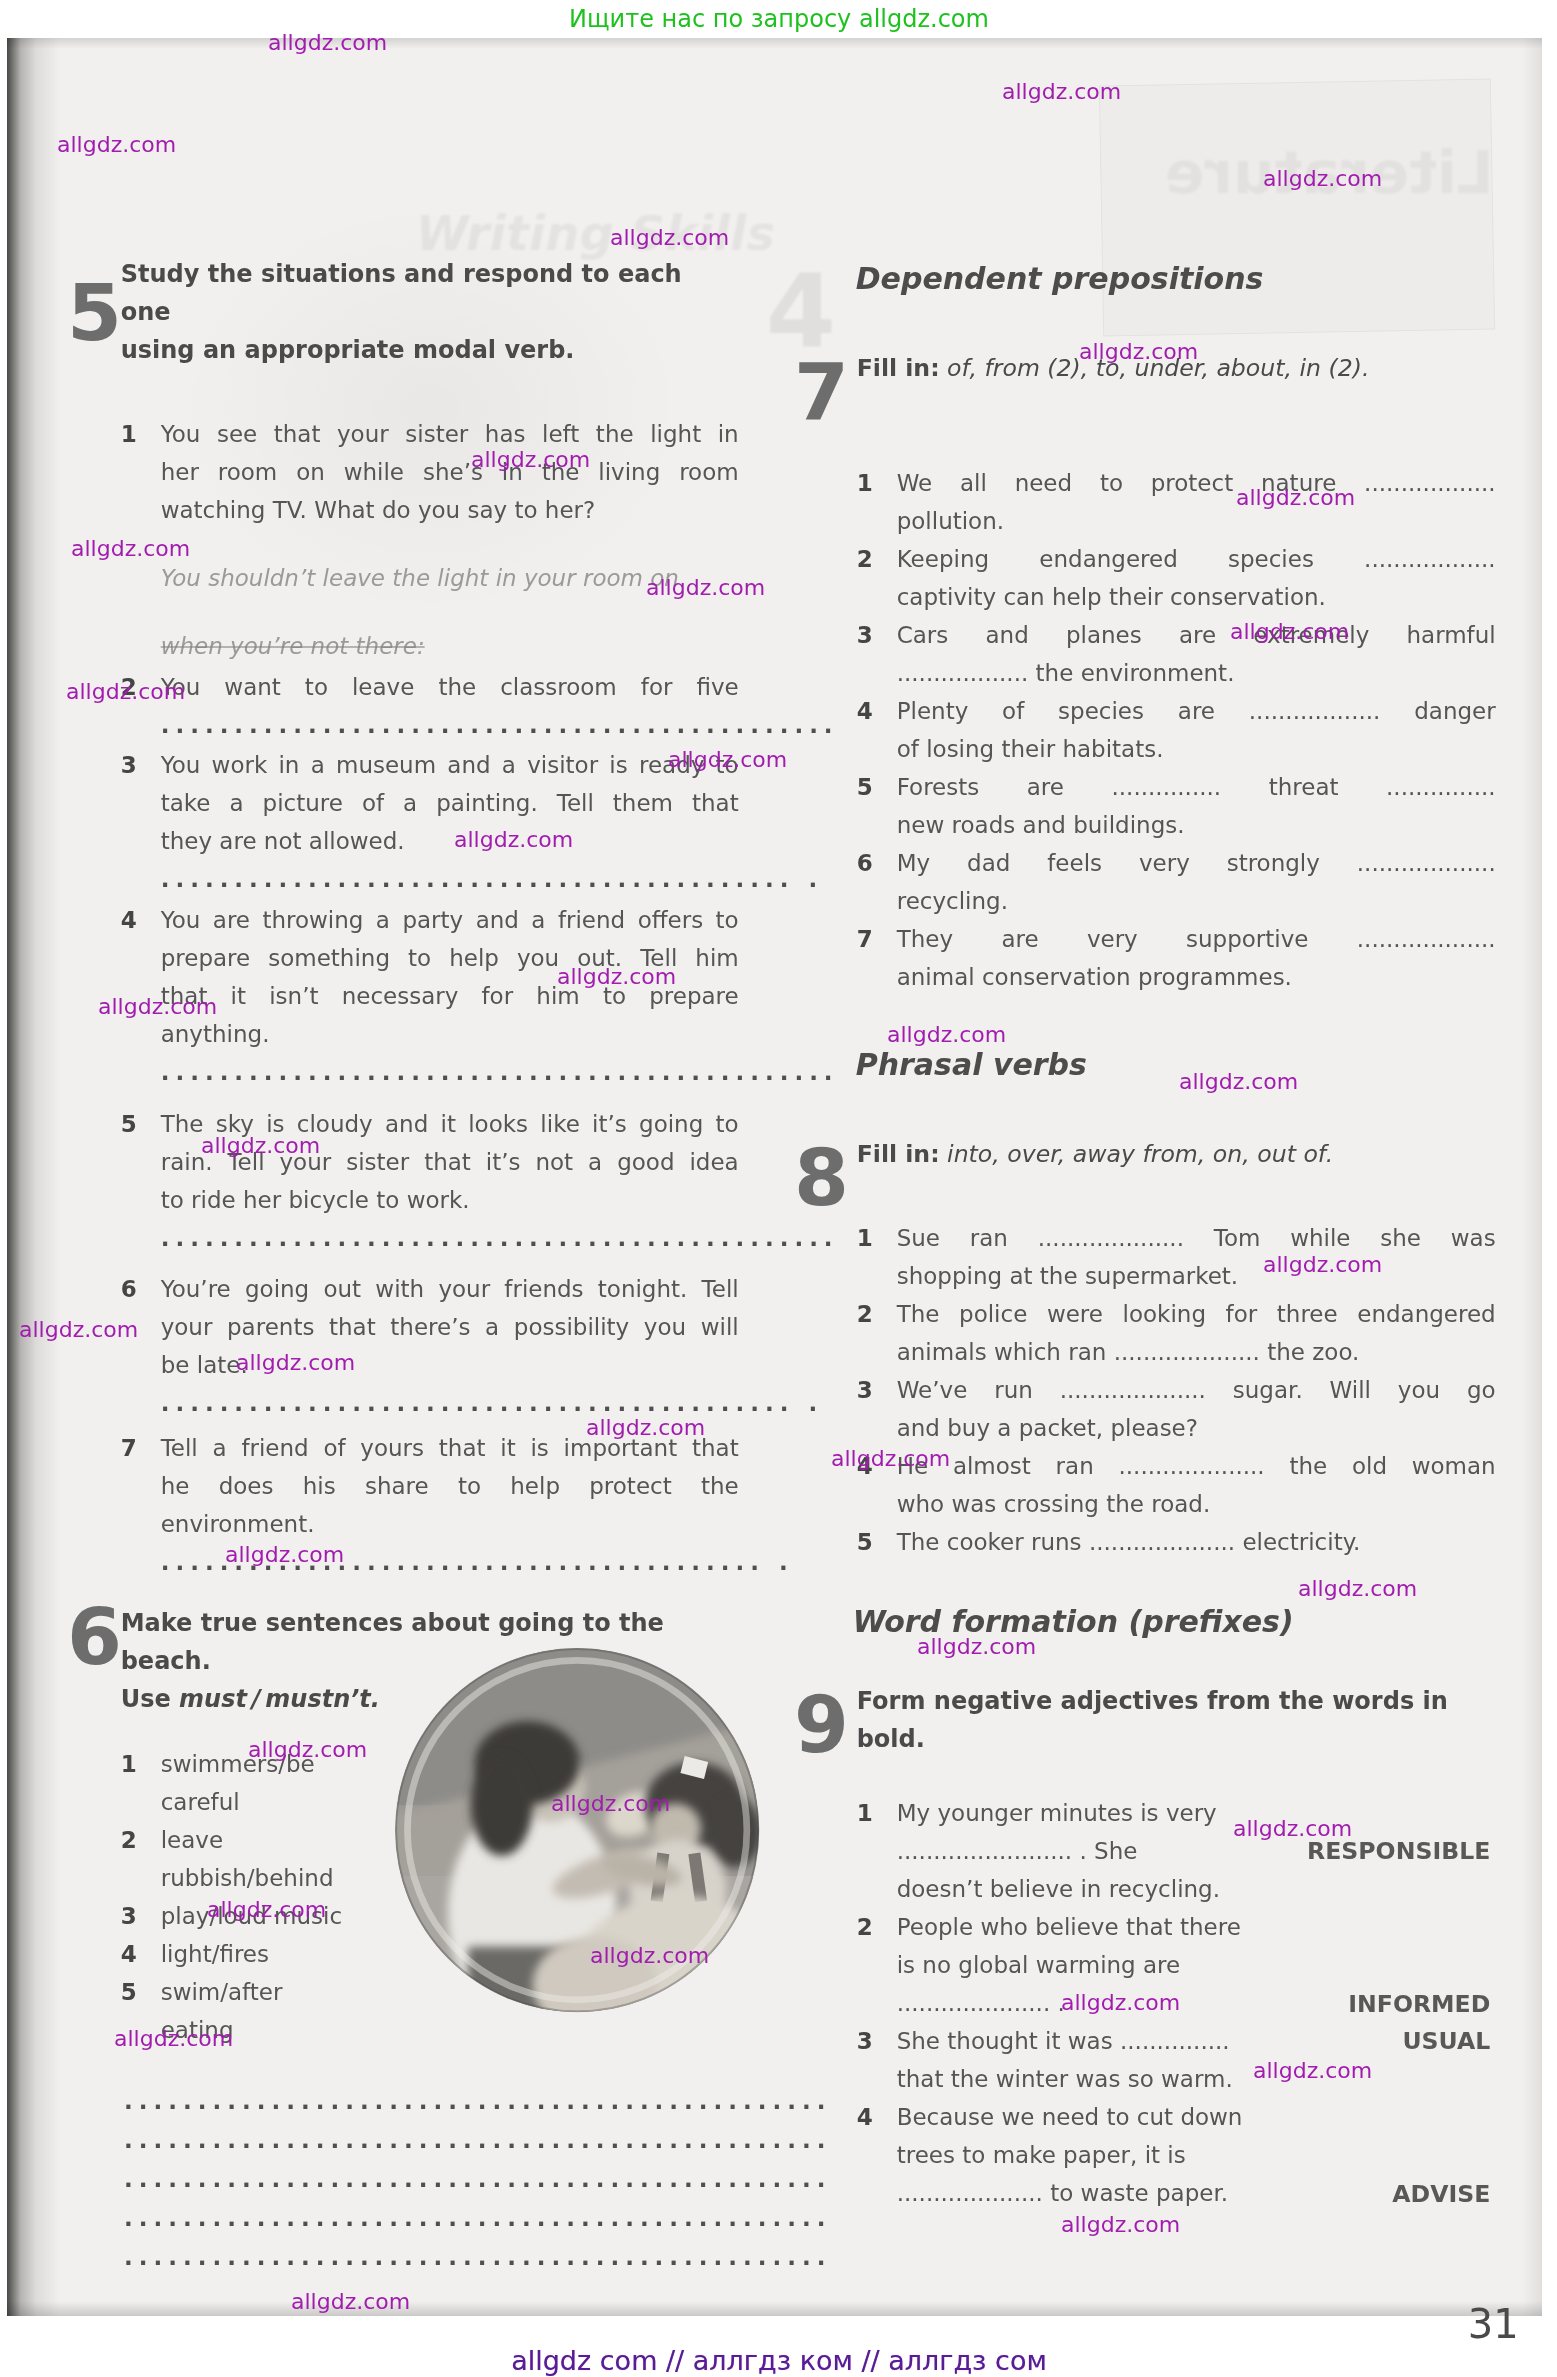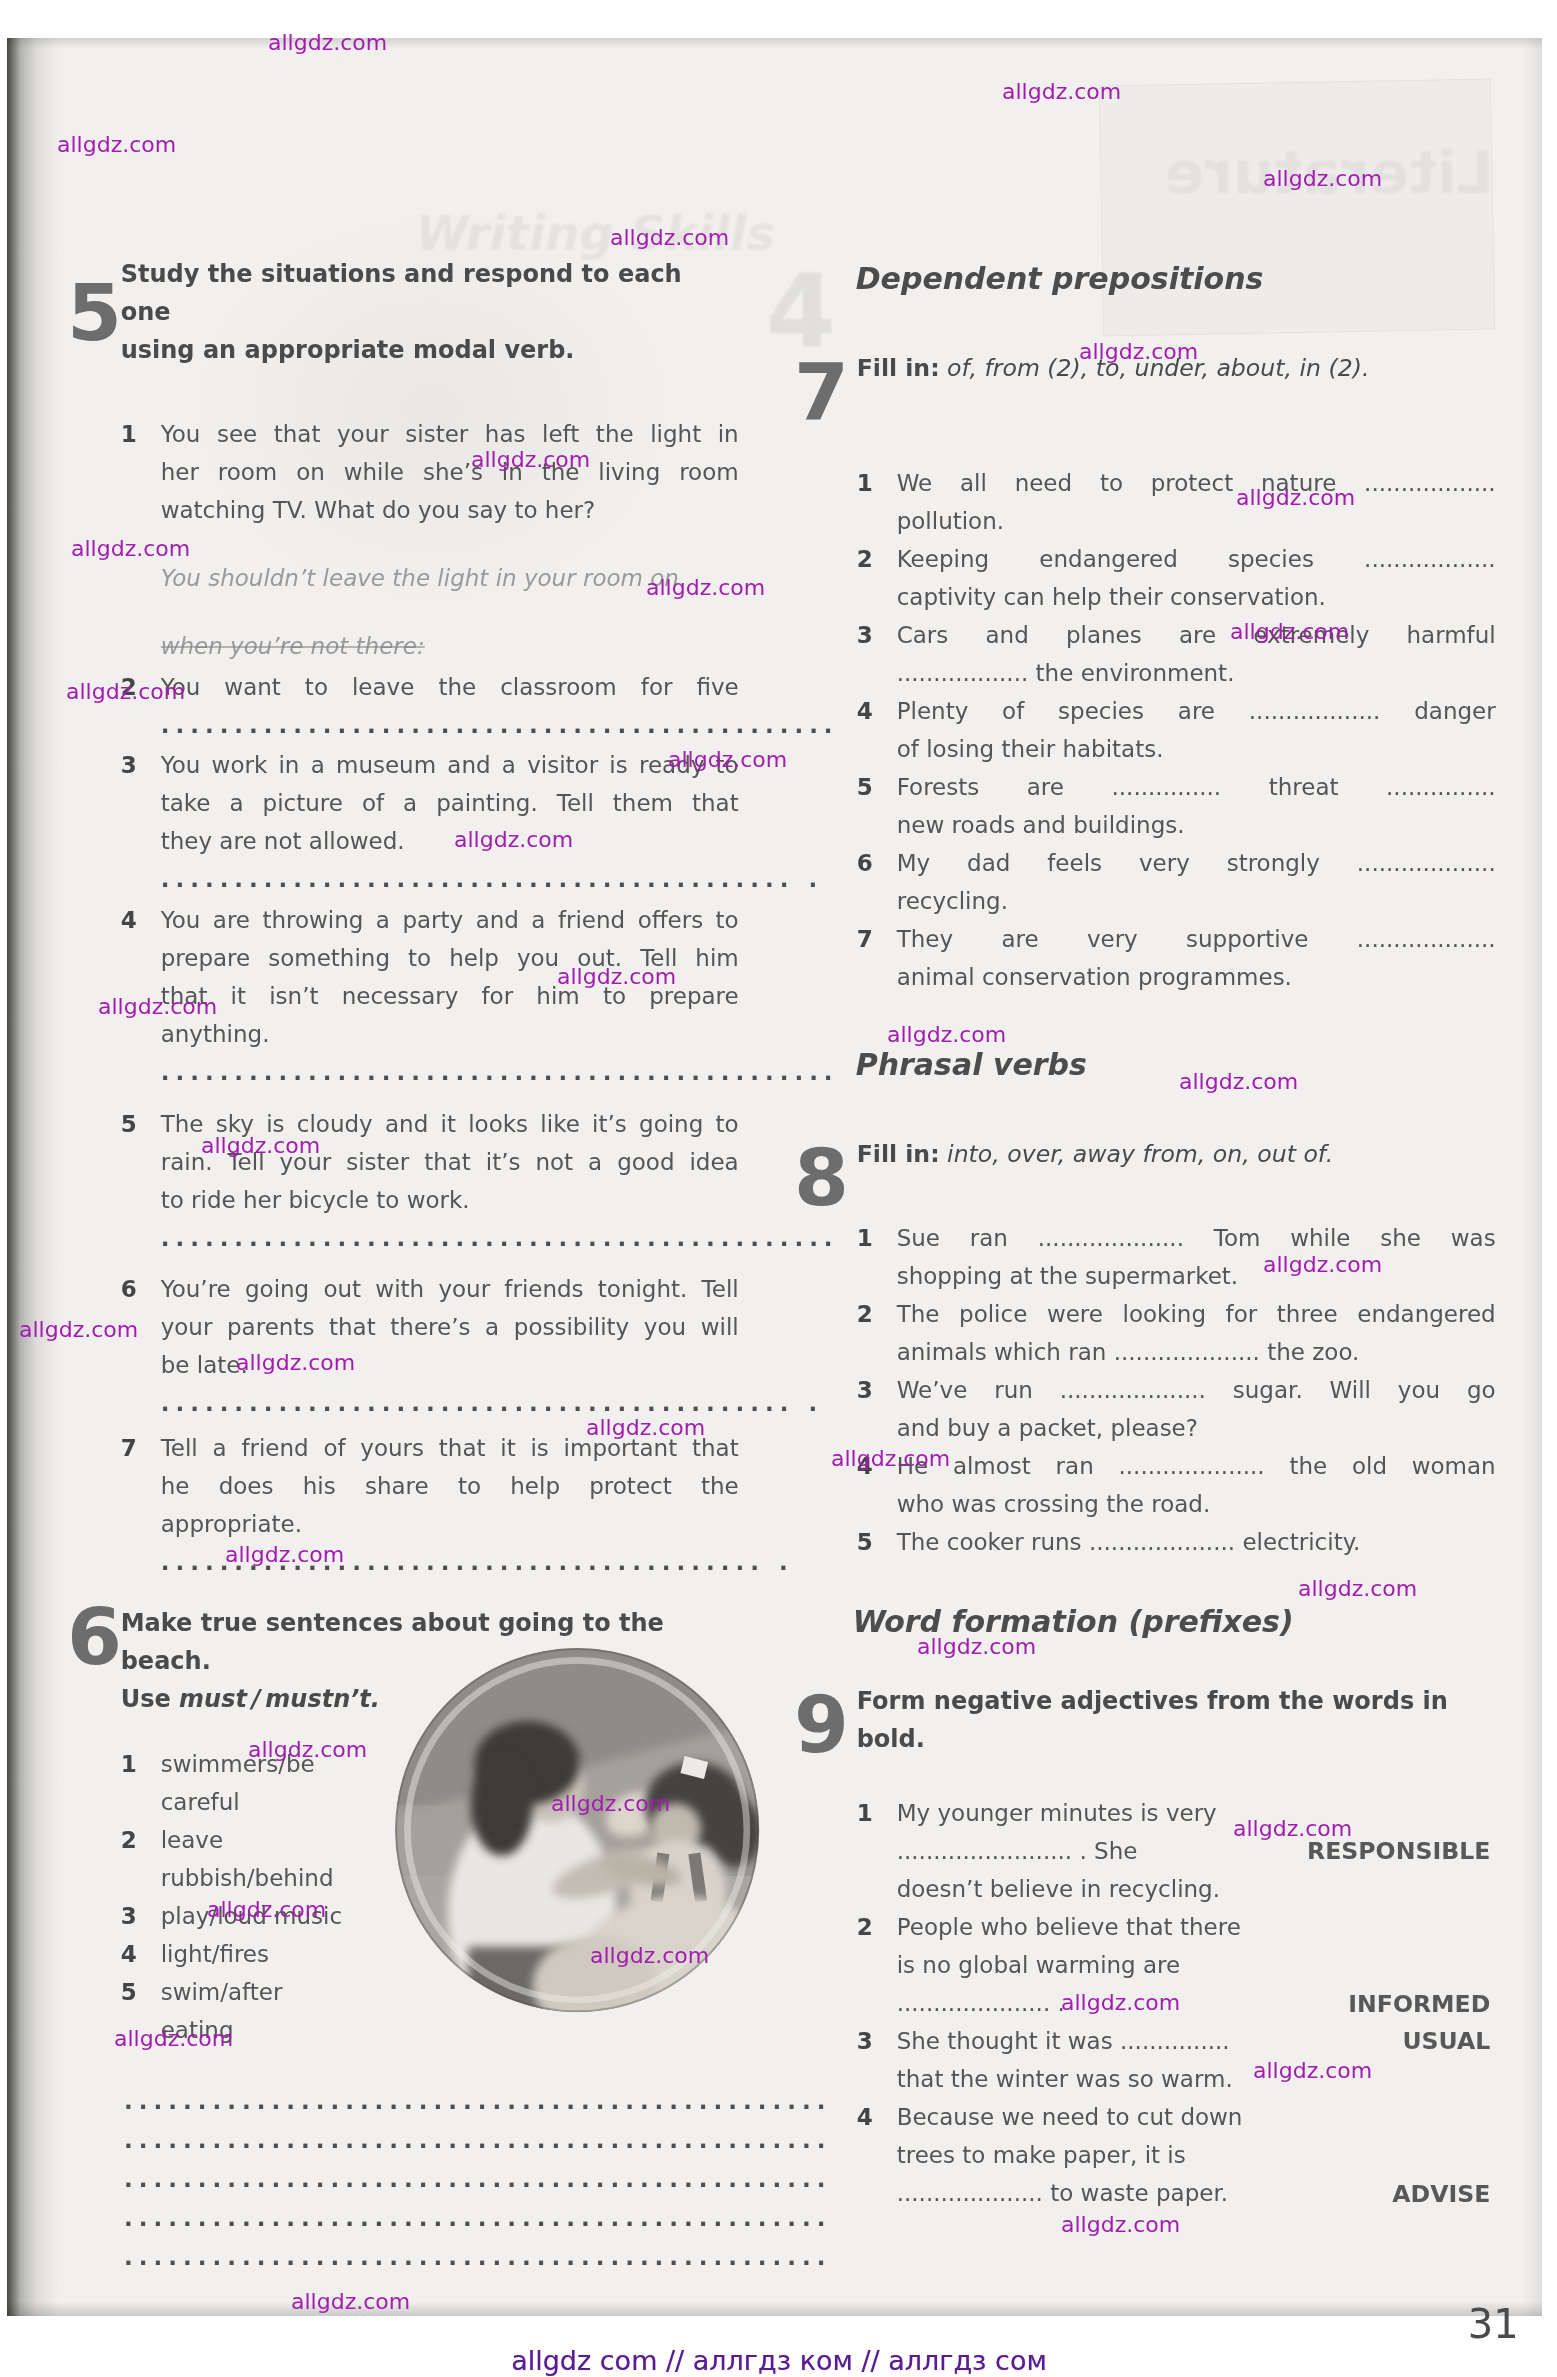--- a/index.html
+++ b/index.html
@@ -81,20 +81,21 @@
   .ex9 .itm{position:relative;}
   .bw{position:absolute;right:5.4px;font-weight:700;font-size:23.6px;color:#585858;line-height:38px;}
   
   .photo{position:absolute;left:387px;top:1609px;width:367px;height:367px;z-index:5;}
 </style>
 </head>
 <body>
 
 <div class="stage">
 
+  <div class="banner">Ищите нас по запросу allgdz.com</div>
 
   <div class="paper">
     <div class="topshade"></div>
     <div class="rightshade"></div>
 
     <div class="ghost-blob"></div>
     <div class="ghost ghost-ws">Writing Skills</div>
     <div class="ghost ghost-4">4</div>
     <div class="ghost-box"></div>
     <div class="ghost ghost-lit">Literature</div>
@@ -163,21 +164,21 @@
             <div class="ln">be late.</div>
             <div class="dots">........................................... .</div>
           </div>
         </div>
 
         <div class="itm m10">
           <span class="inum">7</span>
           <div class="itext">
             <div class="ln j">Tell a friend of yours that it is important that</div>
             <div class="ln j">he does his share to help protect the</div>
-            <div class="ln">appropriate.</div>
+            <div class="ln">environment.</div>
             <div class="dots">......................................... .</div>
           </div>
         </div>
       </div>
     </div>
 
     <div class="ex6">
       <div class="ex-num">6</div>
       <div class="exbody">
         <div class="ttl">Make true sentences about going to the beach.</div>

